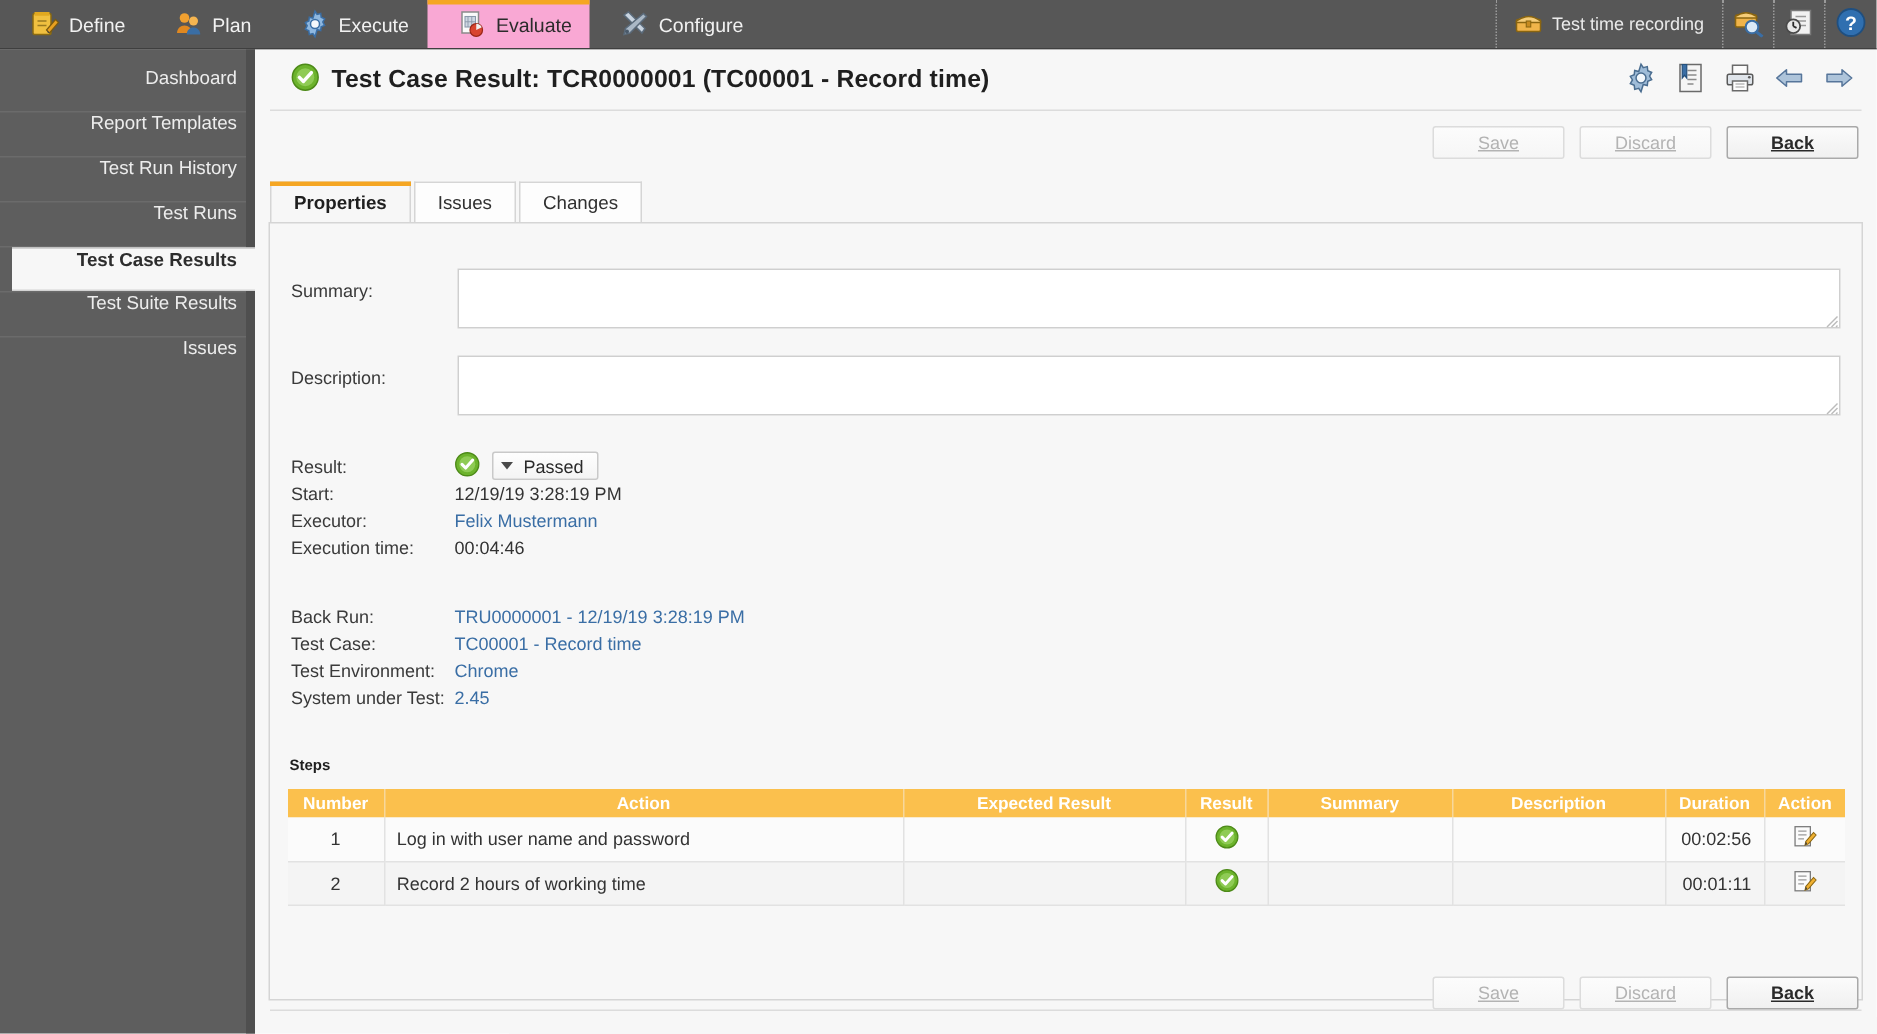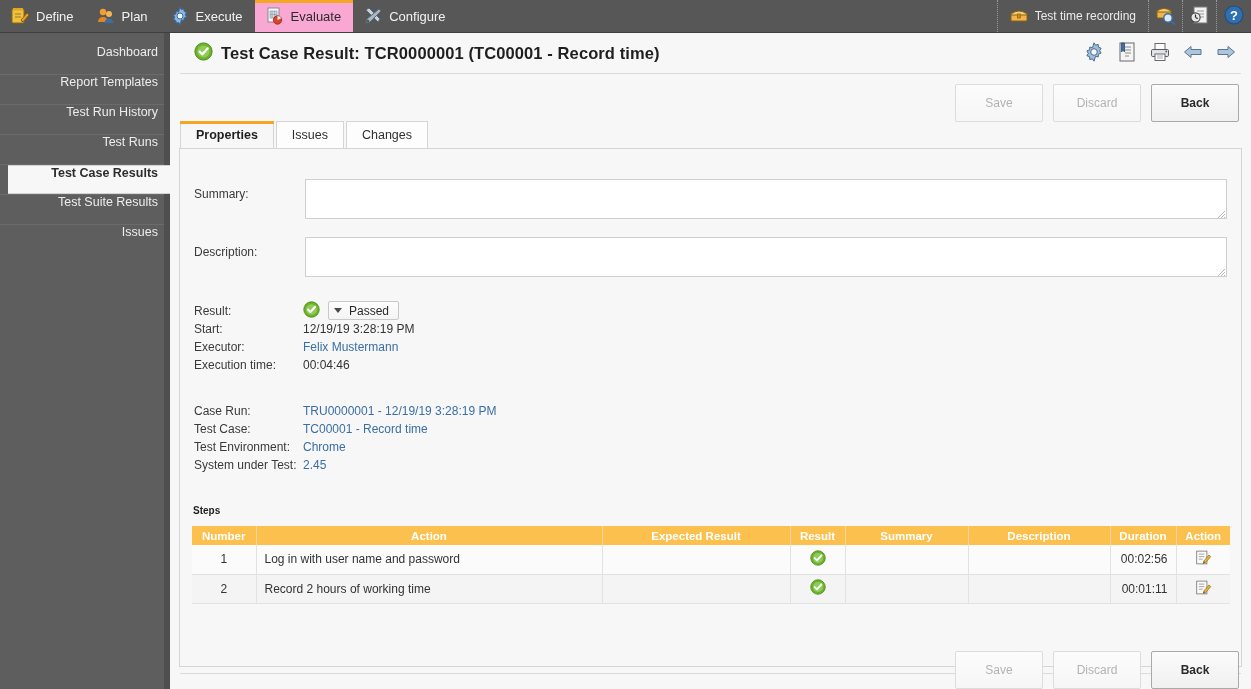--- a/index.html
+++ b/index.html
@@ -15,21 +15,21 @@
 
   
   #topbar {
     position: absolute; left: 0; top: 0; width: 1251px; height: 33px;
     background: #575757;
     border-bottom: 1px solid #3f3f3f;
     display: flex; align-items: stretch;
   }
   .navtab {
     display: flex; align-items: center; gap: 6px;
-    padding: 0 12px 0 10px;
+    padding: 0 12px 0 20px;
     color: #f2f2f2;
     font-size: 13px;
     position: relative;
     cursor: pointer;
     justify-content: center;
   }
   .navtab.active {
     background: #f9a8d4;
     color: #2b2b2b;
   }
@@ -112,29 +112,30 @@
   hr.thin {
     position: absolute; left: 10px; width: 1061px; height: 0;
     border: none; border-top: 1px solid #dcdcdc; margin: 0;
   }
 
   .btnrow {
     position: absolute; right: 12px;
     display: flex; gap: 10px;
   }
   .btn {
-    min-width: 88px; height: 38px;
+    min-width: 88px; height: 22px;
     background: linear-gradient(#fbfbfb,#f0f0f0);
     border: 1px solid #c8c8c8;
     border-radius: 2px;
     font-size: 12px;
     color: #2a2a2a;
     display: flex; align-items: center; justify-content: center;
     cursor: pointer;
     font-family: "Liberation Sans", sans-serif;
+    text-decoration: underline;
   }
   .btn.disabled { color: #b3b3b3; border-color: #dcdcdc; background: linear-gradient(#fcfcfc,#f6f6f6); cursor: default; }
   .btn.strong { font-weight: bold; border-color: #a9a9a9; text-align: center; }
 
   
   #tabs {
     position: absolute; left: 10px; top: 88px;
     display: flex; align-items: flex-end;
   }
   .tab {
@@ -526,21 +527,21 @@
 
     <span class="info-line" style="left:14px; top:173px;">Start:</span>
     <span class="info-val" style="left:123px; top:173px;">12/19/19 3:28:19 PM</span>
 
     <span class="info-line" style="left:14px; top:191px;">Executor:</span>
     <span class="info-val link" style="left:123px; top:191px;">Felix Mustermann</span>
 
     <span class="info-line" style="left:14px; top:209px;">Execution time:</span>
     <span class="info-val" style="left:123px; top:209px;">00:04:46</span>
 
-    <span class="info-line" style="left:14px; top:255px;">Case Run:</span>
+    <span class="info-line" style="left:14px; top:255px;">Back Run:</span>
     <span class="info-val link" style="left:123px; top:255px;">TRU0000001 - 12/19/19 3:28:19 PM</span>
 
     <span class="info-line" style="left:14px; top:273px;">Test Case:</span>
     <span class="info-val link" style="left:123px; top:273px;">TC00001 - Record time</span>
 
     <span class="info-line" style="left:14px; top:291px;">Test Environment:</span>
     <span class="info-val link" style="left:123px; top:291px;">Chrome</span>
 
     <span class="info-line" style="left:14px; top:309px;">System under Test:</span>
     <span class="info-val link" style="left:123px; top:309px;">2.45</span>

